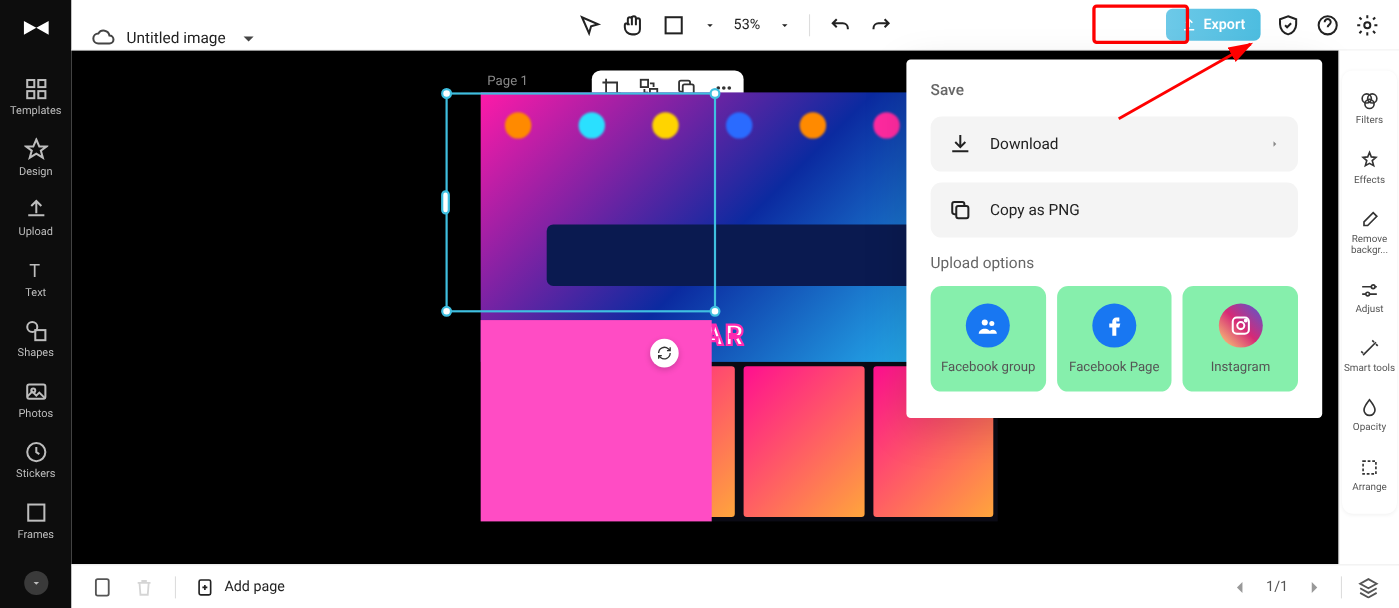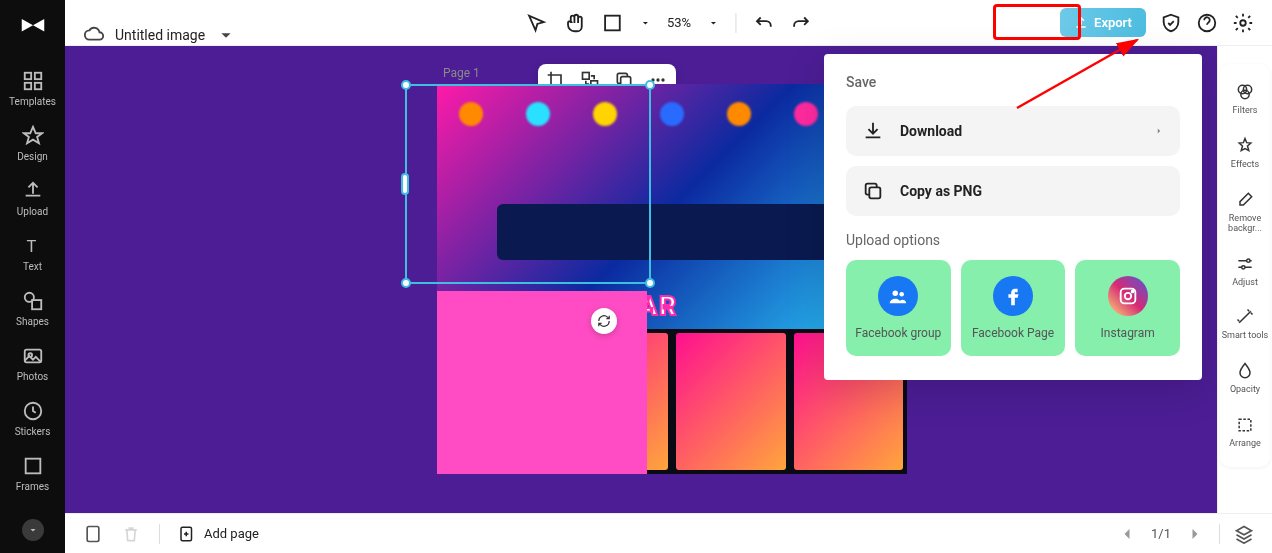--- a/index.html
+++ b/index.html
@@ -18,21 +18,21 @@
 .doc-area { display:flex; align-items:center; gap:10px;margin-top:25px; }
 .doc-title { font-size:14px; color:#222; }
 .tb-center { position:absolute; left:50%; transform:translateX(-50%); display:flex; align-items:center; gap:16px; }
 .tb-btn { width:22px; height:22px; display:flex; align-items:center; justify-content:center; color:#222; cursor:pointer; }
 .zoom { font-size:13px; color:#222; }
 .tb-right { margin-left:auto; display:flex; align-items:center; gap:14px; }
 .export-btn { background:linear-gradient(90deg,#6dc9e8,#4dbde0); color:#fff; font-size:13px; font-weight:600; padding:7px 14px; border-radius:6px; display:flex; align-items:center; gap:6px; cursor:pointer; }
 .export-highlight { position:absolute; right:191px; top:4px; width:88px; height:36px; border:3px solid #ff0000; border-radius:4px; pointer-events:none; }
 
 
-.canvas-wrap { position:absolute; left:65px; top:46px; right:55px; bottom:40px; background:#4c1d95; overflow:hidden; }
+.canvas-wrap { position:absolute; left:65px; top:46px; right:55px; bottom:40px; background:#000000; overflow:hidden; }
 .page-label { position:absolute; left:378px; top:20px; font-size:12px; color:#8a8a8a; }
 .floating-toolbar { position:absolute; left:473px; top:18px; background:#fff; border-radius:8px; box-shadow:0 2px 8px rgba(0,0,0,.15); display:flex; align-items:center; padding:6px 8px; gap:14px; }
 .ft-ico { width:20px; height:20px; display:flex; align-items:center; justify-content:center; color:#333; cursor:pointer; }
 
 .canvas-img { position:absolute; left:372px; top:38px; width:470px; height:390px; }
 .img-top { height:245px; background:linear-gradient(135deg,#ff1aa8,#0b2aa0,#2cd0ff); position:relative; overflow:hidden; }
 .neon-row { position:absolute; top:18px; left:0; right:0; height:40px; display:flex; justify-content:space-around; }
 .neon-dot { width:24px; height:24px; border-radius:50%; filter:blur(1px); }
 .neon-bar { position:absolute; top:120px; left:60px; right:60px; height:56px; background:#0a1a50; border-radius:6px; }
 .neon-text { position:absolute; bottom:8px; left:90px; font-size:26px; font-weight:900; color:#fff; -webkit-text-stroke:2px #ff2ab0; letter-spacing:2px; }
@@ -45,21 +45,21 @@
 .sel .h { position:absolute; width:10px; height:10px; background:#fff; border:2px solid #3fbfe0; border-radius:50%; }
 .sel .h.tl{top:-6px;left:-6px}.sel .h.tr{top:-6px;right:-6px}.sel .h.bl{bottom:-6px;left:-6px}.sel .h.br{bottom:-6px;right:-6px}
 .sel .h.me{top:50%;left:-6px;transform:translateY(-50%);width:8px;height:22px;border-radius:4px}
 
 
 .refresh-badge { position:absolute; left:526px; top:262px; width:26px; height:26px; background:#fff; border-radius:50%; box-shadow:0 2px 6px rgba(0,0,0,.2); display:flex; align-items:center; justify-content:center; }
 
 
 .popover { position:absolute; right:70px; top:54px; width:378px; background:#fff; border-radius:4px; box-shadow:0 10px 40px rgba(0,0,0,.15); padding:20px 22px 24px; }
 .popover h4 { font-size:14px; color:#666; font-weight:500; margin-bottom:16px; }
-.pop-row { background:#f4f4f4; border-radius:10px; padding:14px 16px; display:flex; align-items:center; gap:16px; margin-bottom:10px; cursor:pointer;font-weight:bold; }
+.pop-row { background:#f4f4f4; border-radius:10px; padding:14px 16px; display:flex; align-items:center; gap:16px; margin-bottom:10px; cursor:pointer; }
 .pop-row .lbl { font-size:14px; color:#222; flex:1; }
 .pop-row .chev { color:#888; }
 .pop-ico { width:22px; height:22px; display:flex; align-items:center; justify-content:center; }
 .upload-h { font-size:14px; color:#666; margin:16px 0 12px; }
 .upload-grid { display:flex; gap:10px; }
 .up-card { flex:1; background:#86efac; border-radius:10px; padding:16px 6px 14px; display:flex; flex-direction:column; align-items:center; gap:10px; cursor:pointer; }
 .up-ico { width:40px; height:40px; border-radius:50%; display:flex; align-items:center; justify-content:center; color:#fff; }
 .up-card span.lbl { font-size:12px; color:#555; text-align:center; line-height:1.3; }
 
 

